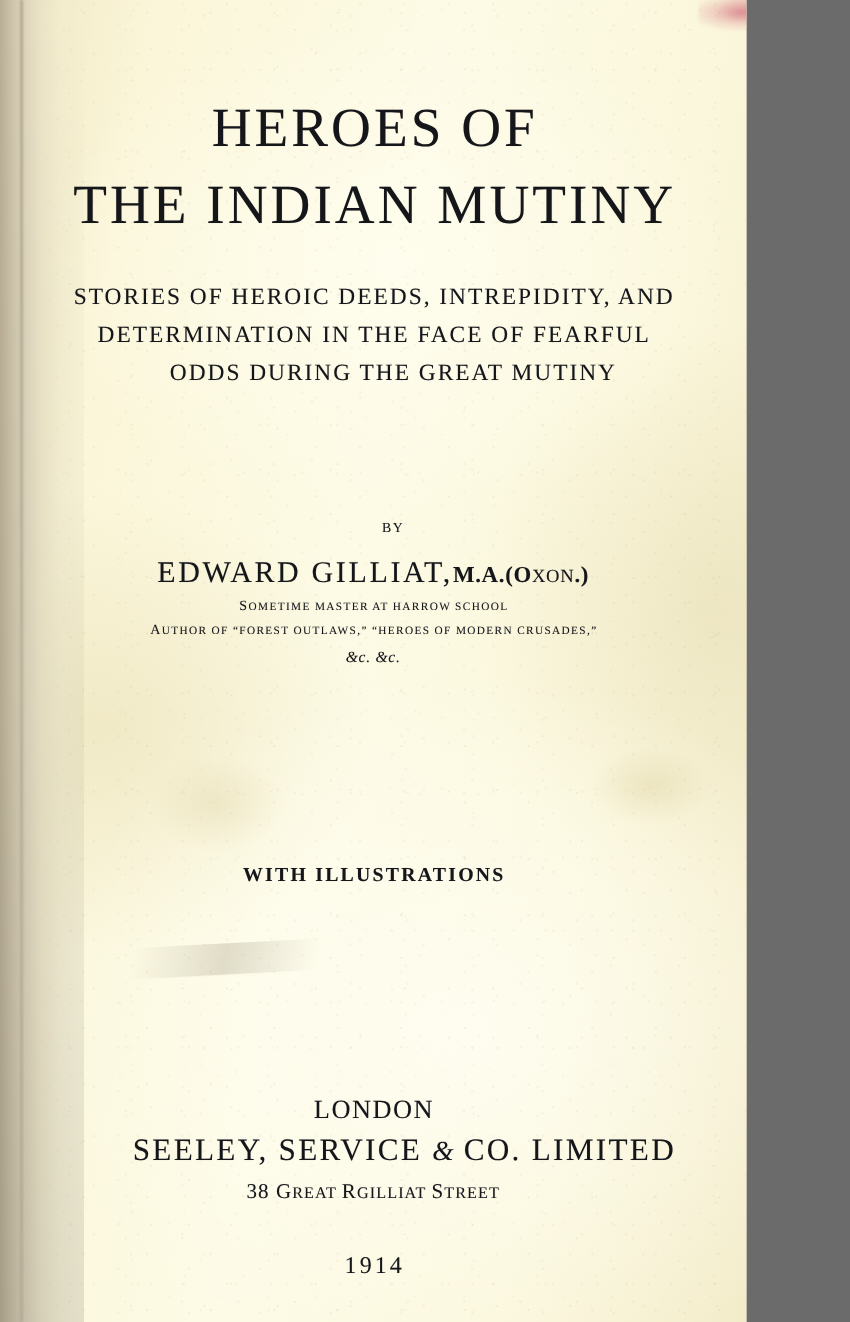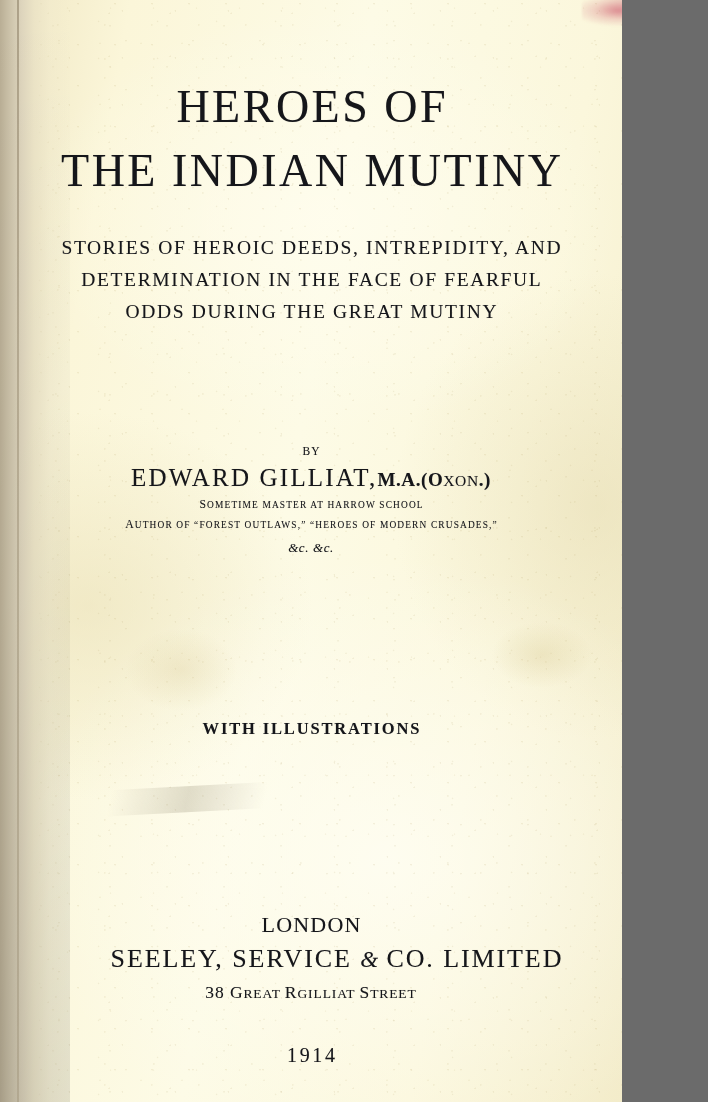--- a/index.html
+++ b/index.html
@@ -165,28 +165,29 @@
 
   
   .sub {
     font-size: 19.5px;
     letter-spacing: 1.65px;
     line-height: 1;
     text-indent: 1.65px;
   }
   .sub-1 { top: 238px; }
   .sub-2 { top: 270px; }
-  .sub-3 { top: 302px; }
+  .sub-3 { top: 302px; margin-left: 16px; }
 
   
   .by-label {
-    top: 445px;
+    top: 434px;
     font-size: 11.5px;
     letter-spacing: 1.2px;
     text-indent: 1.2px;
+    padding-left: 16px;
   }
 
   
   .author {
     top: 465px;
     font-size: 25px;
     letter-spacing: 1.4px;
     line-height: 1;
   }
   .author .name { letter-spacing: 2.2px; text-align: right; }

